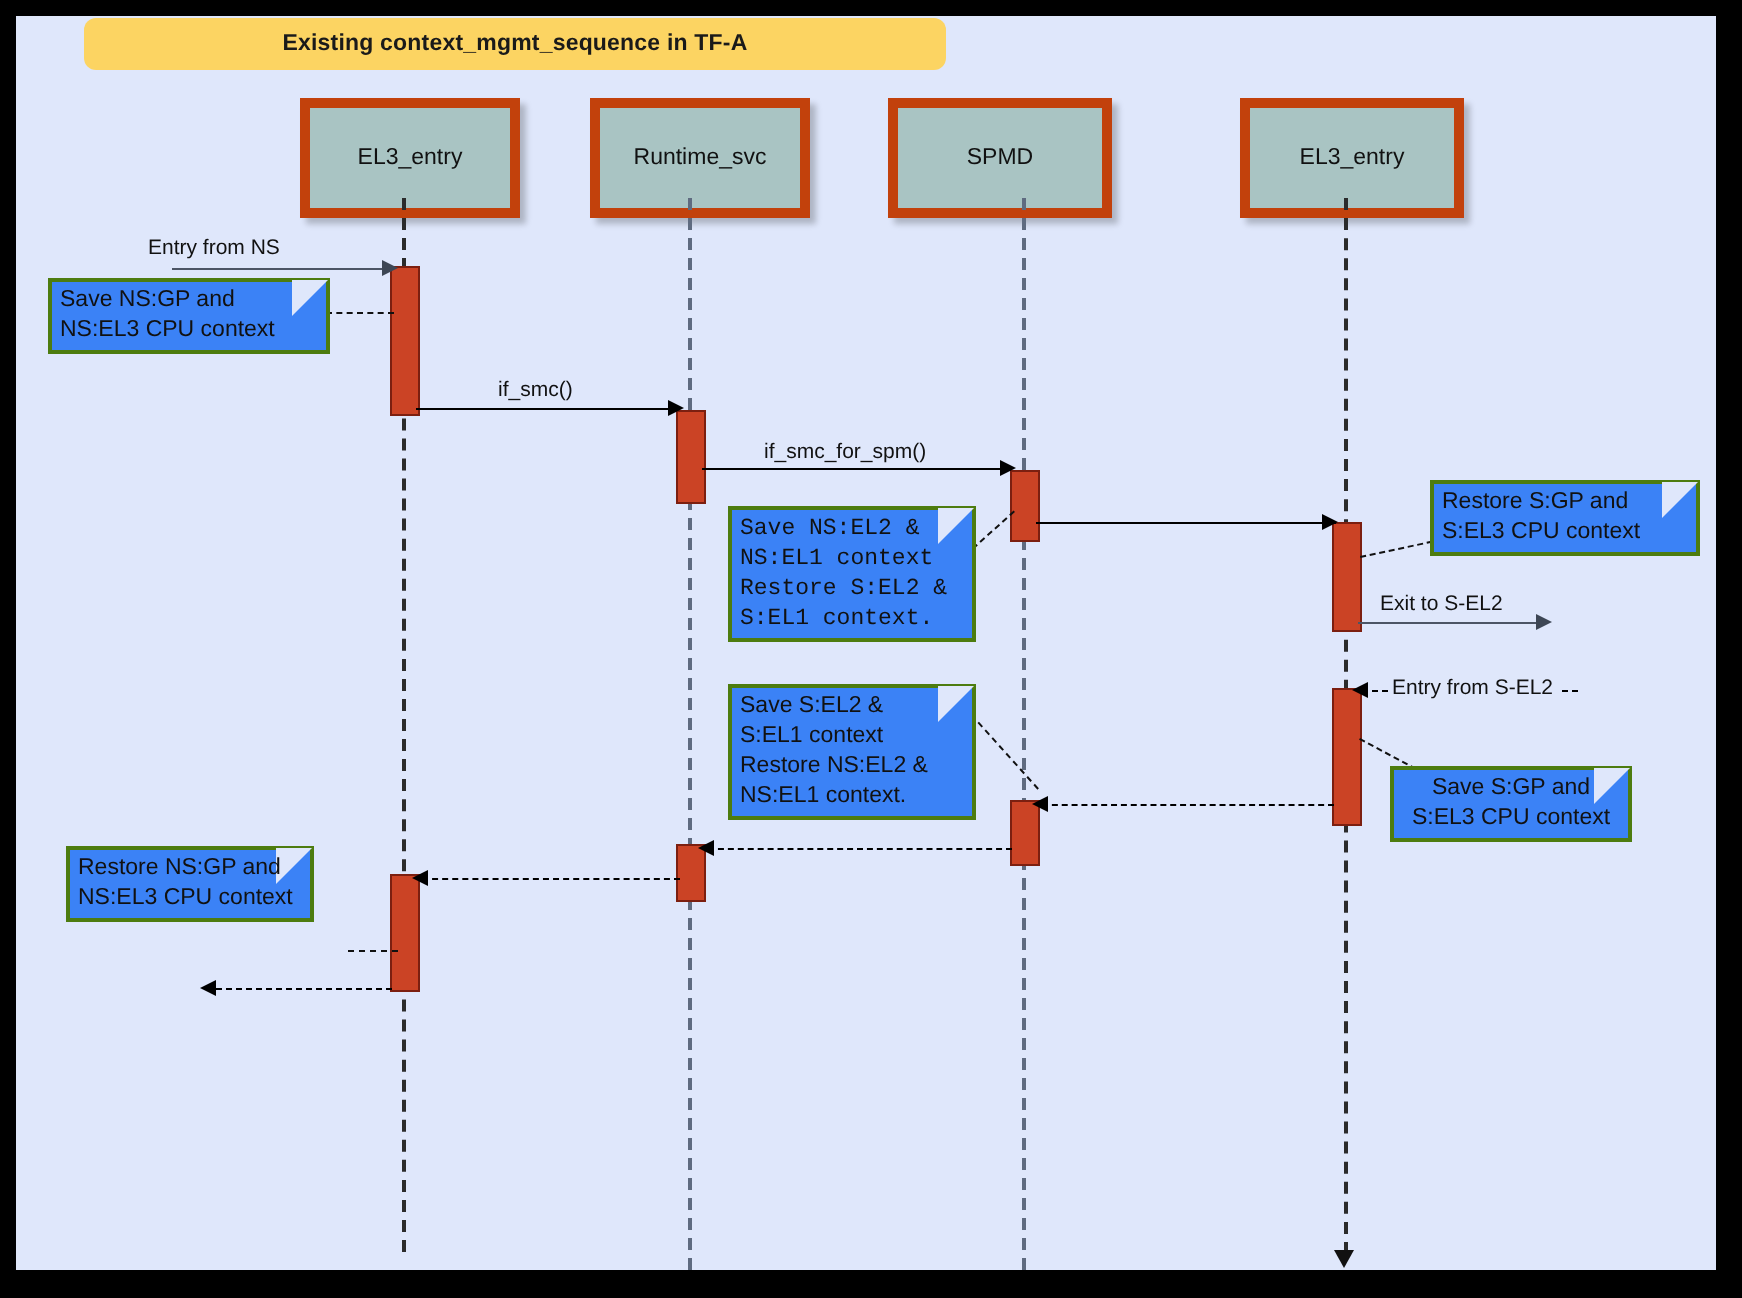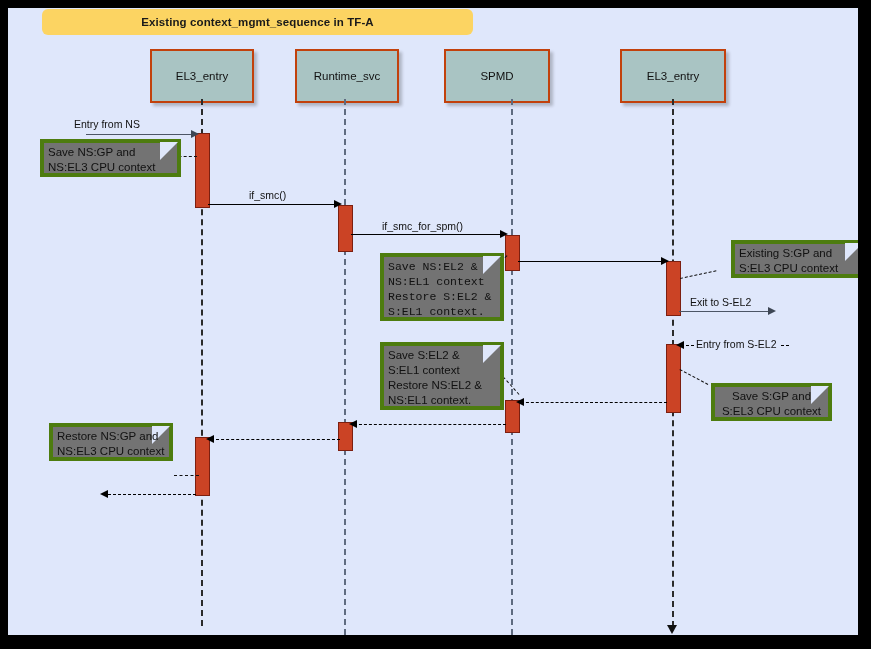--- a/index.html
+++ b/index.html
@@ -7,21 +7,21 @@
 
   #frame{position:absolute;left:0;top:0;width:871px;height:649px;background:#000;}
   #canvas{position:absolute;left:8px;top:8px;width:850px;height:627px;background:#dfe7fb;overflow:hidden;}
 
   
   #title-banner{position:absolute;left:34px;top:1px;width:431px;height:26px;background:#fcd462;
     border-radius:6px;display:flex;align-items:center;justify-content:center;}
   #title-banner span{font-size:11.5px;font-weight:bold;color:#1a1a1a;letter-spacing:.1px;}
 
   
-  .lifeline-head{position:absolute;background:#a9c4c3;border:2px solid #c2410c;
+  .lifeline-head{position:absolute;background:#a9c4c3;border:5px solid #c2410c;
     box-shadow:3px 3px 3px rgba(0,0,0,.22);display:flex;align-items:center;justify-content:center;}
   .lifeline-head span{font-size:11.5px;color:#111;}
   .lifeline-line{position:absolute;width:0;border-left:2px dashed #2b2b2b;}
   .lifeline-line.grey{border-left-color:#5f6b80;}
   .lifeline-arrow{position:absolute;width:0;height:0;border-left:5px solid transparent;
     border-right:5px solid transparent;border-top:9px solid #111;}
 
   
   .activation{position:absolute;background:#cb4325;border:1px solid #7c1f10;width:13px;}
 
@@ -32,21 +32,21 @@
   .msg-line.dashed{border-top:1.5px dashed #000;}
   .arrow-r{position:absolute;width:0;height:0;border-top:4.5px solid transparent;
     border-bottom:4.5px solid transparent;border-left:8px solid #000;}
   .arrow-r.grey{border-left-color:#3d4654;}
   .arrow-l{position:absolute;width:0;height:0;border-top:4.5px solid transparent;
     border-bottom:4.5px solid transparent;border-right:8px solid #000;}
   .msg-label{position:absolute;font-size:10.5px;color:#111;background:#dfe7fb;padding:0 2px;
     white-space:nowrap;}
 
   
-  .note{position:absolute;background:#737373;border:4px solid #4d7c0f;box-sizing:border-box;margin-left:16px;}
+  .note{position:absolute;background:#3b82f6;border:2px solid #4d7c0f;box-sizing:border-box;}
   .note .fold-tri{position:absolute;right:-1px;top:-1px;width:0;height:0;
     border-left:18px solid #dfe7fb;border-bottom:18px solid transparent;}
   .note .note-text{position:relative;font-size:11.5px;color:#111;line-height:15px;
     padding:2px 4px 2px 4px;white-space:pre;}
   .note-link{position:absolute;height:0;border-top:1.2px dashed #111;transform-origin:0 0;}
 </style>
 </head>
 <body>
 
 <div id="frame">
@@ -131,21 +131,21 @@
       <div class="fold-tri"></div>
       <div class="note-text">Save NS:EL2 &amp;
 NS:EL1 context
 Restore S:EL2 &amp;
 S:EL1 context.</div>
     </div>
 
     <div class="note-link" style="left:672px;top:270px;width:37px;transform:rotate(-12deg);"></div>
     <div class="note" style="left:707px;top:232px;width:135px;height:38px;">
       <div class="fold-tri"></div>
-      <div class="note-text">Existing S:GP and
+      <div class="note-text">Restore S:GP and
 S:EL3 CPU context</div>
     </div>
 
     <div class="note-link" style="left:672px;top:361px;width:32px;transform:rotate(28deg);"></div>
     <div class="note" style="left:687px;top:375px;width:121px;height:38px;text-align:center;">
       <div class="fold-tri"></div>
       <div class="note-text">Save S:GP and
 S:EL3 CPU context</div>
     </div>
 

